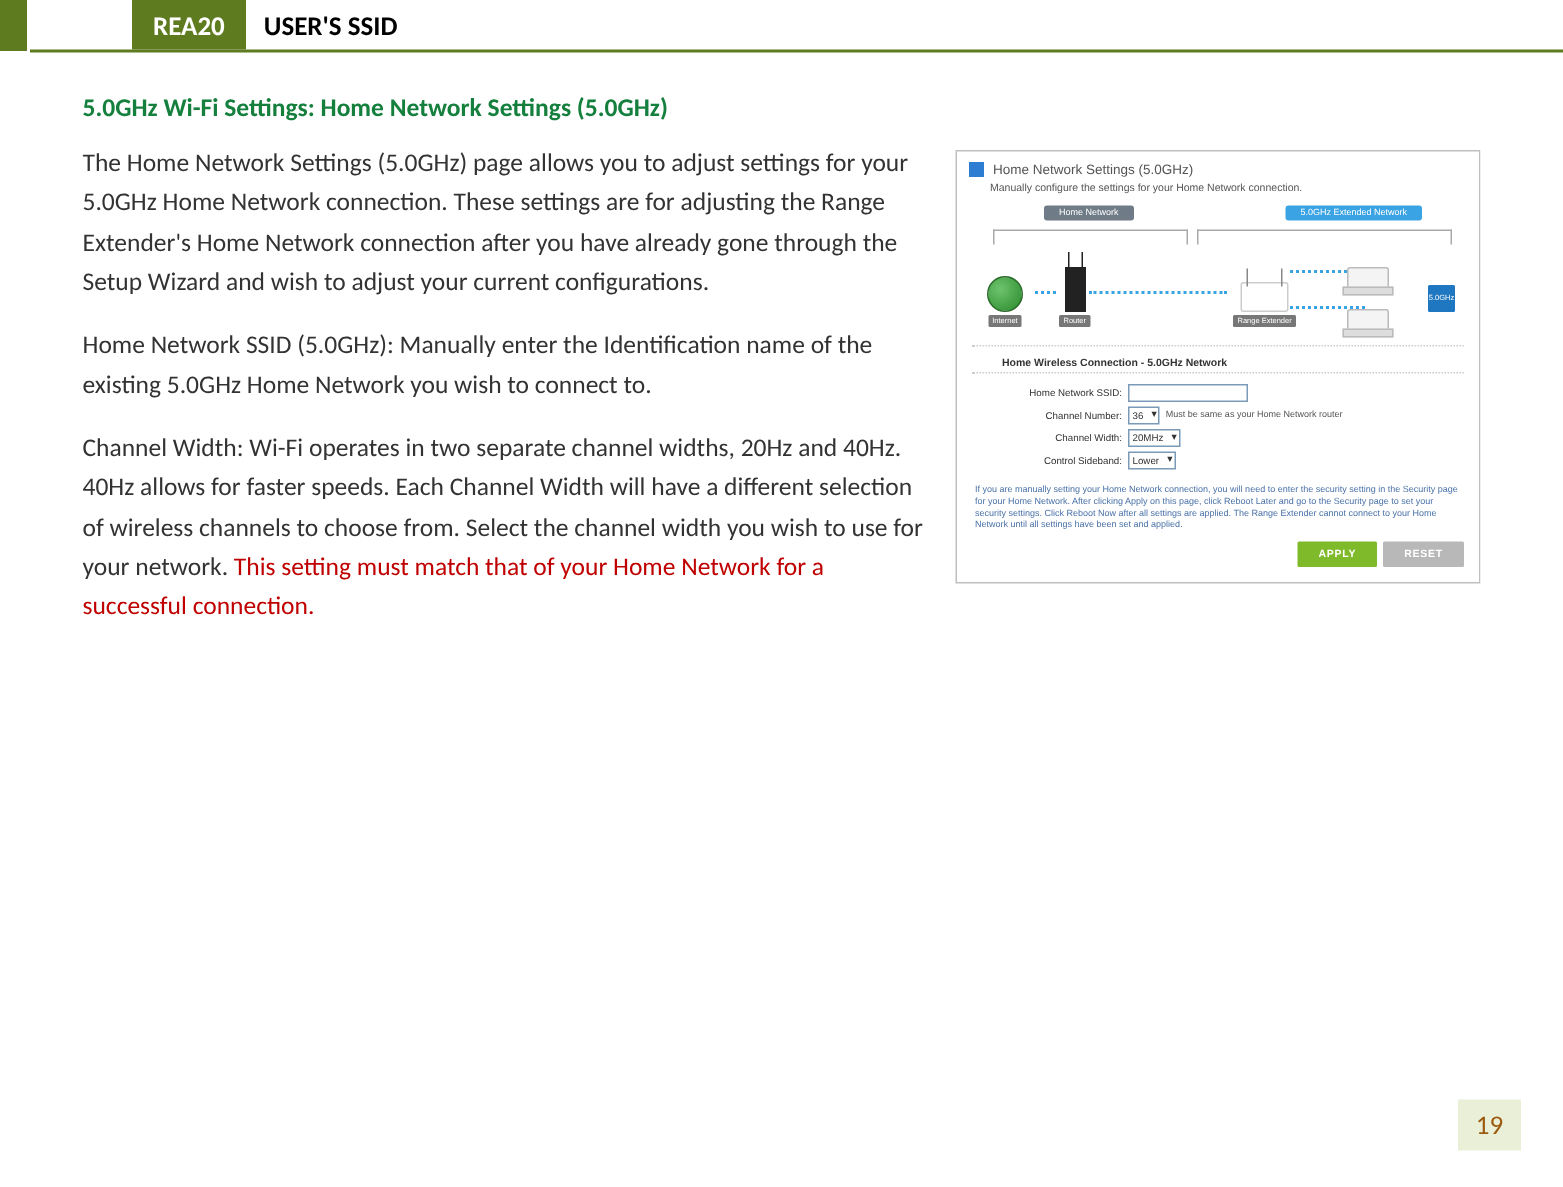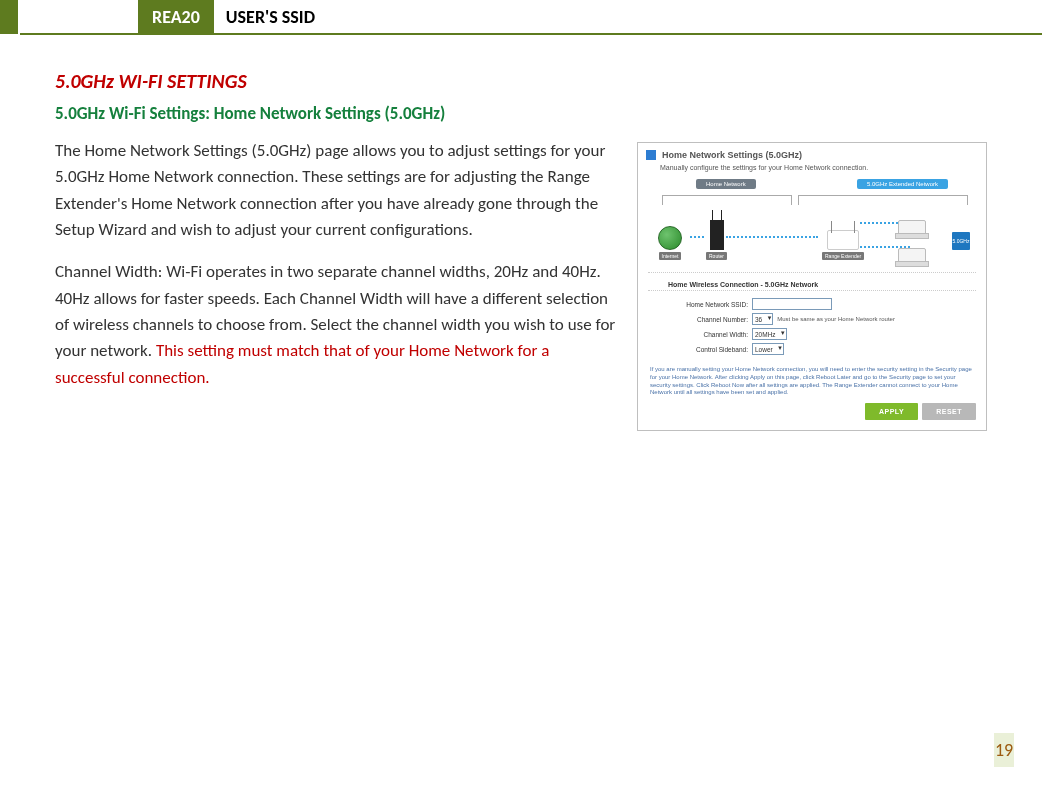--- a/index.html
+++ b/index.html
@@ -25,21 +25,21 @@
     border-bottom: 2px solid #5e7b1f;
   }
   .hdr-badge {
     background: #5e7b1f;
     color: #fff;
     font-weight: 700;
     font-size: 18px;
     padding: 6px 14px 5px 14px;
     display: flex;
     align-items: center;
-    margin-left: 118px;
+    margin-left: 68px;
   }
   .hdr-title {
     color: #000;
     font-weight: 700;
     font-size: 18px;
     padding: 6px 0 5px 12px;
     display: flex;
     align-items: center;
   }
   
@@ -87,21 +87,21 @@
   .panel-head {
     display: flex;
     align-items: center;
     gap: 6px;
     padding: 7px 8px 4px 8px;
   }
   .panel-head .sq {
     width: 10px; height: 10px; background: #2d7dd2;
   }
   .panel-head .t {
-    font-size: 9px; font-weight: 700; color: #555;
+    font-size: 9px; font-weight: 400; color: #555;
   }
   .panel-sub {
     font-size: 7px; color: #555;
     padding: 0 10px 6px 22px;
   }
   .diagram {
     position: relative;
     height: 96px;
     margin: 0 10px 4px 10px;
     border-bottom: 1px dotted #ccc;
@@ -214,42 +214,41 @@
     padding:5px 14px; letter-spacing:0.5px;
     border-radius:1px; cursor:pointer;
   }
   .btn.apply { background:#7fba2b; }
   .btn.reset { background:#b8b8b8; }
 
   
   .pagenum {
     position:absolute;
     right: 28px; bottom: 24px;
-    width: 20px; height: 34px;
+    width: 42px; height: 34px;
     background: #eaf0d8;
     color: #9c5b10;
     font-size: 18px;
     display:flex; align-items:center; justify-content:center;
     font-family: Calibri, sans-serif;
   }
 </style>
 </head>
 <body>
 
 <div class="side-strip"></div>
 
 <div class="topbar">
   <div class="topbar-row">
     <div class="hdr-badge">REA20</div>
     <div class="hdr-title">USER'S SSID</div>
   </div>
 </div>
 
 <div class="content">
-  <div class="h1">5.0GHz WI-FI SETTINGS</div>
   <div class="h2">5.0GHz Wi-Fi Settings: Home Network Settings (5.0GHz)</div>
 
   <div class="body-block">
 
     <div class="panel">
       <div class="panel-head">
         <span class="sq"></span>
         <span class="t">Home Network Settings (5.0GHz)</span>
       </div>
       <div class="panel-sub">Manually configure the settings for your Home Network connection.</div>
@@ -319,20 +318,21 @@
 
       <div class="panel-note">If you are manually setting your Home Network connection, you will need to enter the security setting in the Security page for your Home Network. After clicking Apply on this page, click Reboot Later and go to the Security page to set your security settings. Click Reboot Now after all settings are applied. The Range Extender cannot connect to your Home Network until all settings have been set and applied.</div>
 
       <div class="panel-actions">
         <span class="btn apply">APPLY</span>
         <span class="btn reset">RESET</span>
       </div>
     </div>
 
     <p class="para">The Home Network Settings (5.0GHz) page allows you to adjust settings for your 5.0GHz Home Network connection. These settings are for adjusting the Range Extender's Home Network connection after you have already gone through the Setup Wizard and wish to adjust your current configurations.</p>
+    <p class="para">Home Network SSID (5.0GHz): Manually enter the Identification name of the existing 5.0GHz Home Network you wish to connect to.</p>
     <p class="para">
       <span>Channel Width: Wi-Fi operates in two separate channel widths, 20Hz and 40Hz. 40Hz allows for faster speeds. Each Channel Width will have a different selection of wireless channels to choose from. Select the channel width you wish to use for your network. </span>
       <span class="warn">This setting must match that of your Home Network for a successful connection.</span>
     </p>
   </div>
 </div>
 
 <div class="pagenum">19</div>
 
 </body></html>

